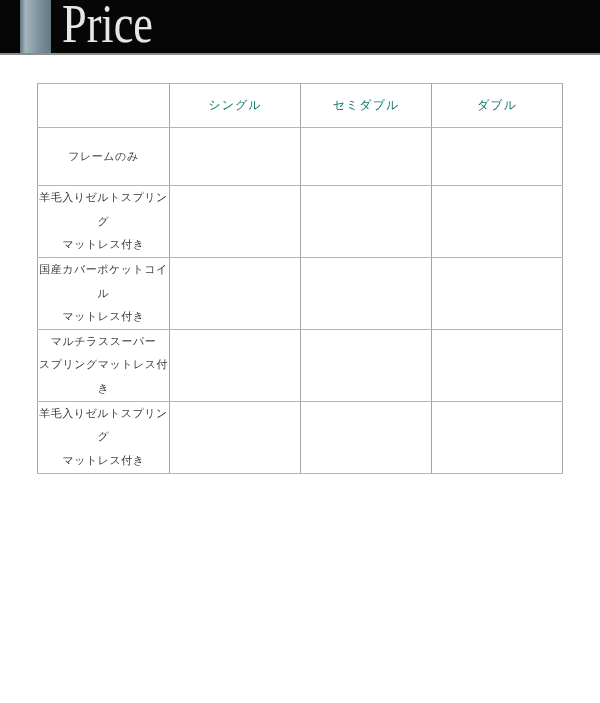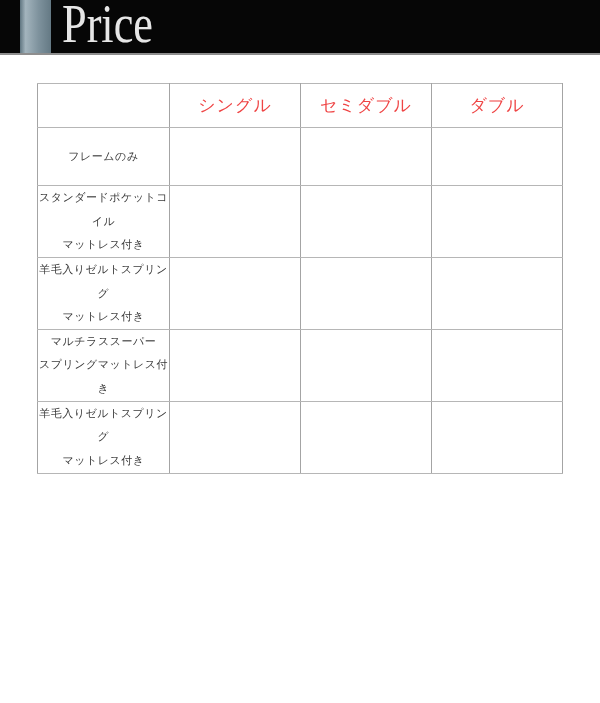--- a/index.html
+++ b/index.html
@@ -56,23 +56,23 @@
     border-bottom: 1px solid #b6b6b6;
     border-left: 1px solid #a4a4a4;
     border-right: 1px solid #a4a4a4;
     padding: 0;
     background: #ffffff;
     overflow: hidden;
   }
   .price-table thead tr { height: 44px; }
   .price-table tbody tr { height: 58px; margin-left: 48px; }
   .price-table th {
-    font-size: 17px;
+    font-size: 12px;
     font-weight: normal;
-    color: #ef4444;
+    color: #0f766e;
     letter-spacing: 1px;
     text-align: center;
     vertical-align: middle;
   }
   .price-table td.row-label {
     font-size: 11px;
     color: #3a3a3a;
     text-align: center;
     vertical-align: middle;
     white-space: pre-line;
@@ -110,28 +110,28 @@
     </tr>
   </thead>
   <tbody>
     <tr>
       <td class="row-label">フレームのみ</td>
       <td class="price-cell"></td>
       <td class="price-cell"></td>
       <td class="price-cell"></td>
     </tr>
     <tr>
-      <td class="row-label">スタンダードポケットコイル
+      <td class="row-label">羊毛入りゼルトスプリング
 マットレス付き</td>
       <td class="price-cell"></td>
       <td class="price-cell"></td>
       <td class="price-cell"></td>
     </tr>
     <tr>
-      <td class="row-label">羊毛入りゼルトスプリング
+      <td class="row-label">国産カバーポケットコイル
 マットレス付き</td>
       <td class="price-cell"></td>
       <td class="price-cell"></td>
       <td class="price-cell"></td>
     </tr>
     <tr>
       <td class="row-label">マルチラススーパー
 スプリングマットレス付き</td>
       <td class="price-cell"></td>
       <td class="price-cell"></td>

